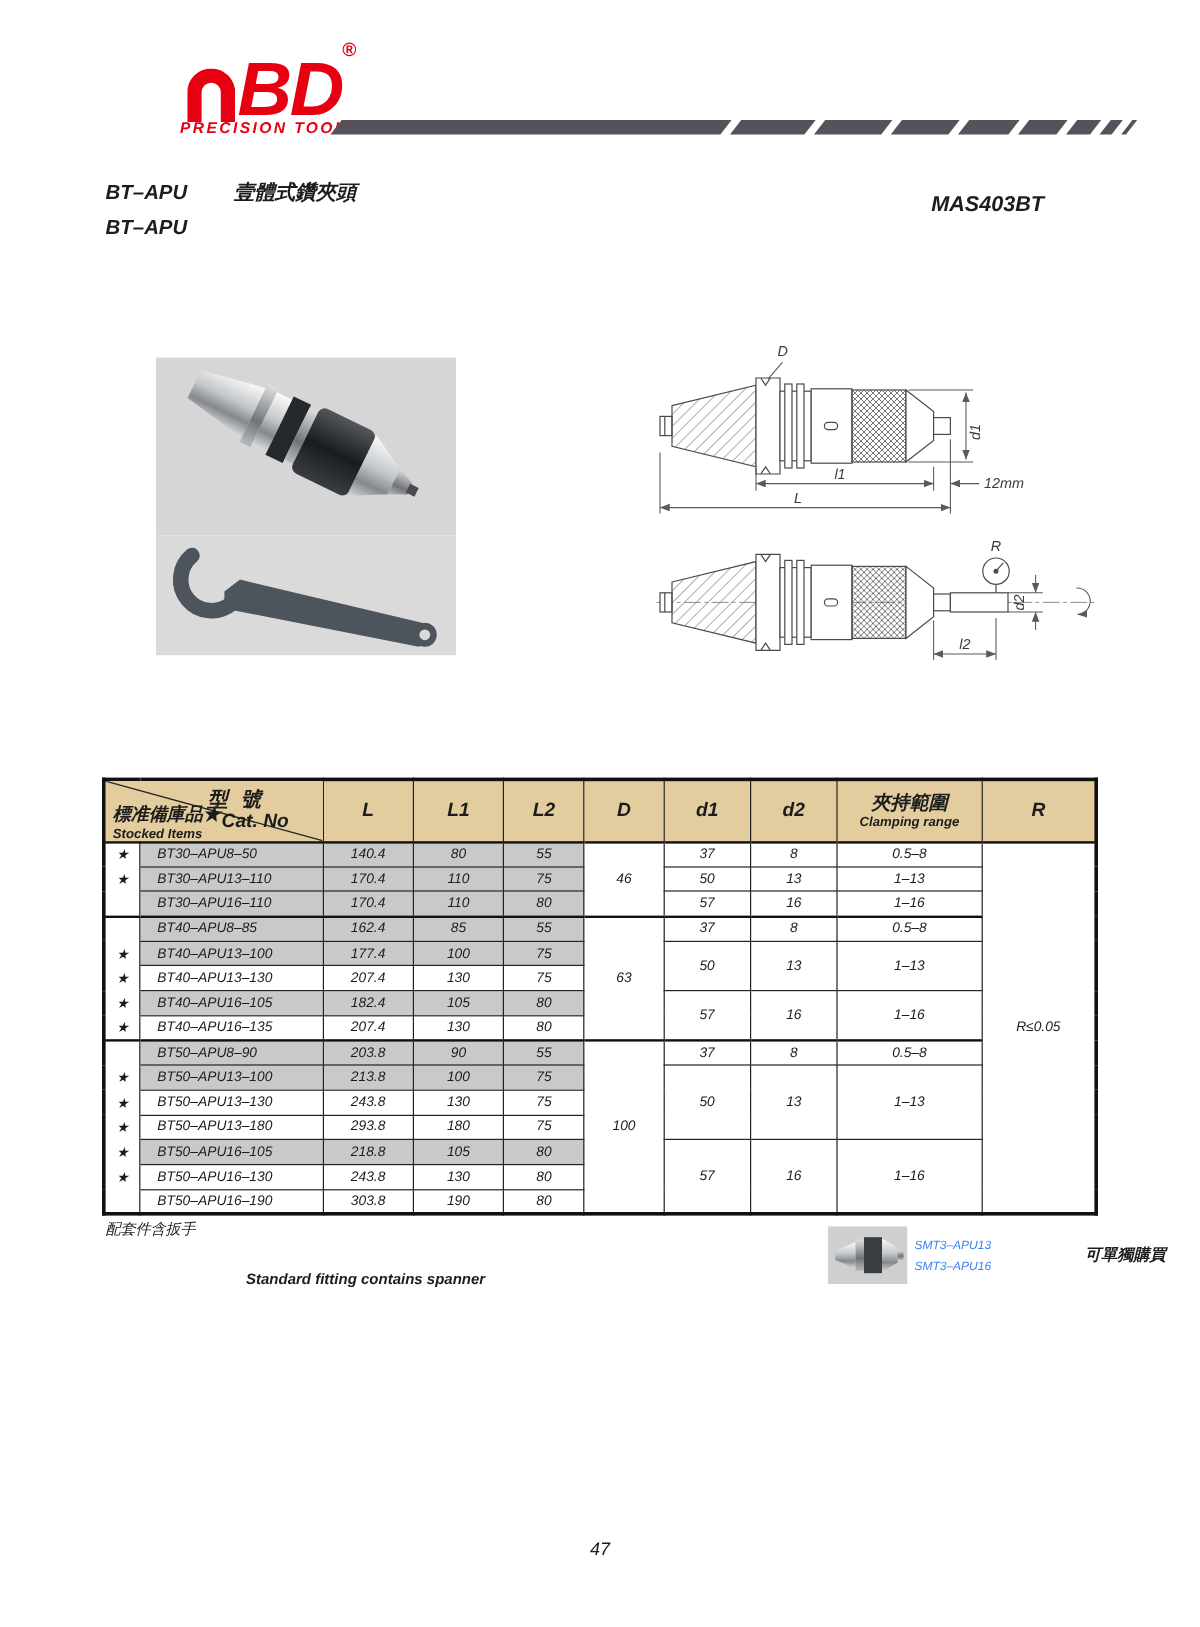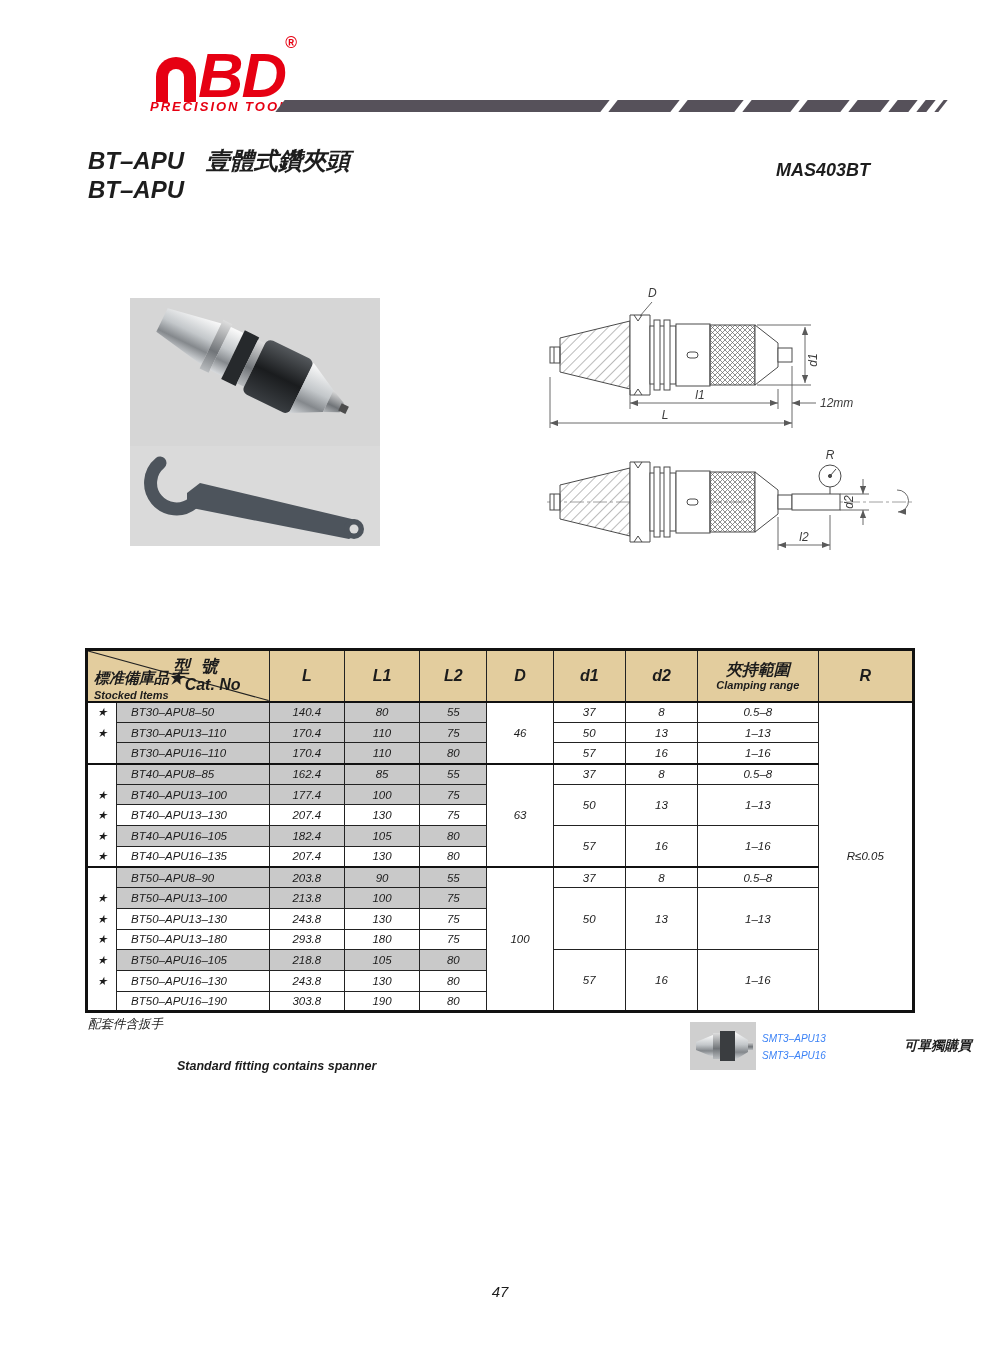--- a/index.html
+++ b/index.html
@@ -14,21 +14,21 @@
   .logo-reg { position:absolute; left:285px; top:34px; font-size:16px; color:#e60012; font-weight:bold; }
   .logo-tagline { position:absolute; left:150px; top:99px; font-size:13px; font-weight:bold;
     color:#e60012; letter-spacing:2px; }
 
   
   .deco-bar { position:absolute; left:280px; top:100px; display:flex; gap:8px; align-items:center; }
   .deco-seg { height:12px; background:#56515a; transform:skewX(-38deg); }
 
   
   .title-block { position:absolute; left:88px; top:146px; color:#1d1d1d; }
-  .title-line { font-size:24px; font-weight:bold; line-height:29px; display:flex; gap:22px; }
+  .title-line { font-size:17px; font-weight:bold; line-height:29px; display:flex; gap:39px; }
   .standard { position:absolute; left:776px; top:160px; font-size:18px; font-weight:bold; color:#1d1d1d; }
 
   
   .photo-box { position:absolute; background:#d6d6d6; }
   .photo-main { left:130px; top:298px; width:250px; height:148px; }
   .photo-spanner { left:130px; top:446px; width:250px; height:100px; background:#dadada; }
   .draw { position:absolute; }
 
   
   .spec-table { position:absolute; left:85px; top:648px; width:830px;
@@ -46,21 +46,21 @@
   .clamp-en { display:block; font-size:11px; line-height:12px; }
   .spec-table tbody tr { height:20.7px; }
   .spec-table tbody td { font-size:11.5px; text-align:center; vertical-align:middle; padding:0; background:#fff; }
   .spec-table tbody td.g { background:#c9c9c9; }
   .cat-cell { text-align:left !important; padding-left:14px !important; }
   .star-cell { border-top:none !important; border-bottom:none !important; font-size:13px; }
   tr.gs td { border-top:2px solid #111 !important; }
   .r-cell { font-size:12px; }
 
   
-  .note-row { position:absolute; left:88px; top:1016px; font-size:12.5px; color:#1c1c1c; display:flex; gap:14px; }
+  .note-row { position:absolute; left:88px; top:1016px; font-size:12.5px; color:#1c1c1c; display:flex; gap:42px; }
   .note-en { font-weight:bold;margin-top:43px; }
   .acc-photo { position:absolute; left:690px; top:1022px; width:66px; height:48px; background:#cfcfcf; }
   .acc-models { position:absolute; left:762px; top:1030px; font-size:10px; color:#3b82f6; line-height:17px; }
   .acc-note { position:absolute; left:860px; top:1037px; font-size:13.5px; font-weight:bold; color:#1c1c1c;margin-left:44px; }
   .page-num { position:absolute; left:0; right:0; top:1283px; text-align:center; font-size:15px; color:#1c1c1c; }
 
   svg text { font-family:"Liberation Sans", sans-serif; fill:#3c3c3c; font-size:12px; }
 </style>
 </head>
 <body>

